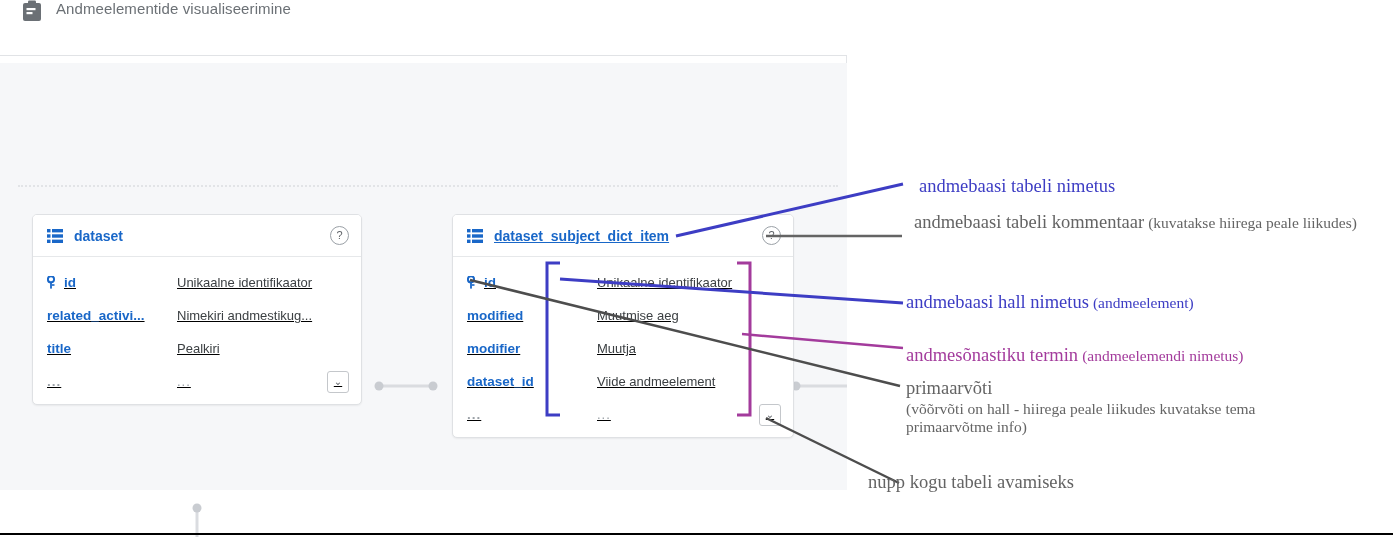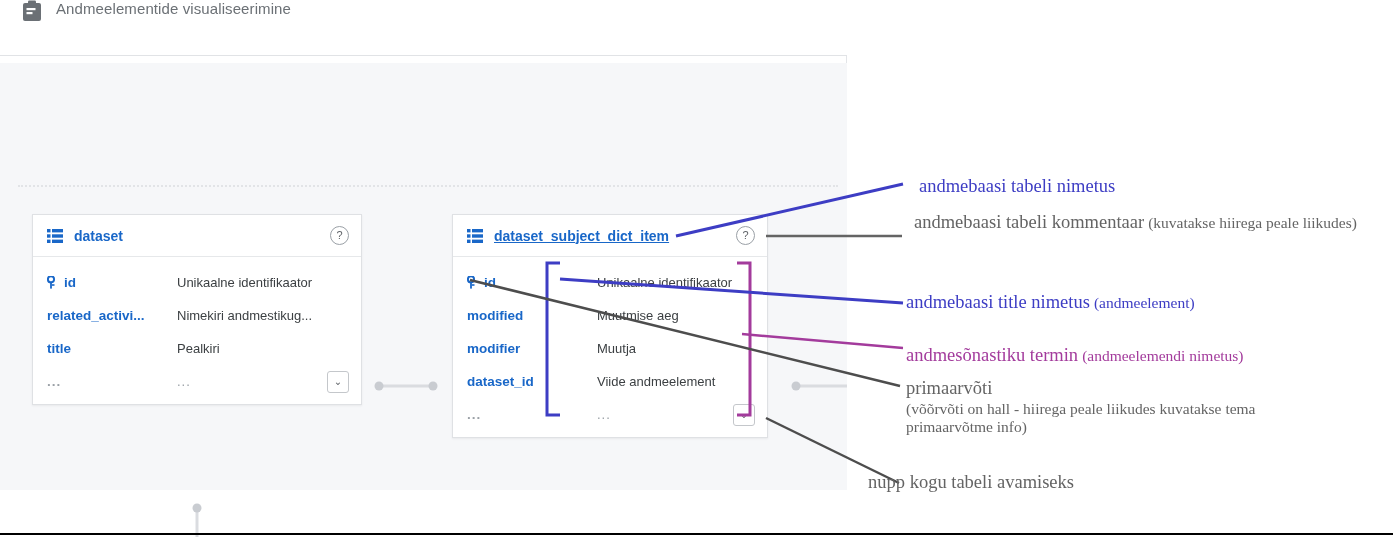--- a/index.html
+++ b/index.html
@@ -61,21 +61,21 @@
   #dotted-divider {
     position:absolute; left:18px; top:122px; width:820px;
     border-top:2px dotted #e2e4e7;
   }
 
   
   .table-card {
     position:absolute;
     background:#ffffff;
     border:1px solid #dfe1e4;
-    border-radius:0;
+    border-radius:5px;
     box-shadow:0 1px 2px rgba(0,0,0,.06);
     overflow:hidden;
   }
   .card-head {
     height:42px; display:flex; align-items:center;
     padding:0 12px 0 14px;
     border-bottom:1px solid #e6e8ea;
     background:#fff;
   }
   .list-icon { width:16px; height:14px; flex:0 0 auto; margin-right:11px; }
@@ -83,21 +83,21 @@
     font-size:14px; font-weight:bold; color:#1967c8; flex:1 1 auto;
     white-space:nowrap;
   }
   .card-title.linked { text-decoration:underline; }
   .help-badge {
     width:19px; height:19px; border-radius:50%;
     border:1px solid #9aa0a6; color:#5f6368;
     font-size:11px; line-height:17px; text-align:center;
     flex:0 0 auto;
   }
-  .card-rows { padding:9px 0 6px 0; }
+  .card-rows { padding:9px 0 6px 0;text-decoration:underline; }
   .row {
     display:flex; align-items:center; height:33px;
     padding:0 12px 0 14px;
   }
   .row-key {
     width:130px; flex:0 0 130px;
     font-size:13.5px; font-weight:bold; color:#1967c8;
     white-space:nowrap; overflow:hidden;
     display:flex; align-items:center;
   }
@@ -209,21 +209,21 @@
         <div class="row ellipsis">
           <span class="row-key">
             <span>...</span>
           </span>
           <span class="row-desc">...</span>
           <span class="expand-btn">⌄</span>
         </div>
       </div>
     </div>
 
-    <div class="table-card" style="left:452px; top:151px; width:316px;">
+    <div class="table-card" style="left:452px; top:151px; width:342px;">
       <div class="card-head">
         <svg class="list-icon" viewBox="0 0 16 14">
           <rect x="0" y="0" width="3.5" height="3.4" fill="#1967c8"></rect>
           <rect x="5" y="0" width="11" height="3.4" fill="#1967c8"></rect>
           <rect x="0" y="5.3" width="3.5" height="3.4" fill="#1967c8"></rect>
           <rect x="5" y="5.3" width="11" height="3.4" fill="#1967c8"></rect>
           <rect x="0" y="10.6" width="3.5" height="3.4" fill="#1967c8"></rect>
           <rect x="5" y="10.6" width="11" height="3.4" fill="#1967c8"></rect>
         </svg>
         <span class="card-title linked">dataset_subject_dict_item</span>
@@ -294,21 +294,21 @@
 <div class="anno blue" style="left:906px; top:176px; width:470px;margin-left:13px;">
   <span class="main">andmebaasi tabeli nimetus</span>
 </div>
 
 <div class="anno grey" style="left:906px; top:212px; width:450px;margin-left:8px;">
   <span class="main">andmebaasi tabeli kommentaar</span>
   <span class="sub">(kuvatakse hiirega peale liikudes)</span>
 </div>
 
 <div class="anno blue" style="left:906px; top:292px; width:470px;">
-  <span class="main">andmebaasi title nimetus</span>
+  <span class="main">andmebaasi hall nimetus</span>
   <span class="sub">(andmeelement)</span>
 </div>
 
 <div class="anno purple" style="left:906px; top:337px; width:470px;margin-top:8px;">
   <span class="main">andmesõnastiku termin</span>
   <span class="sub">(andmeelemendi nimetus)</span>
 </div>
 
 <div class="anno grey" style="left:906px; top:378px; width:440px;">
   <div class="main">primaarvõti</div>

